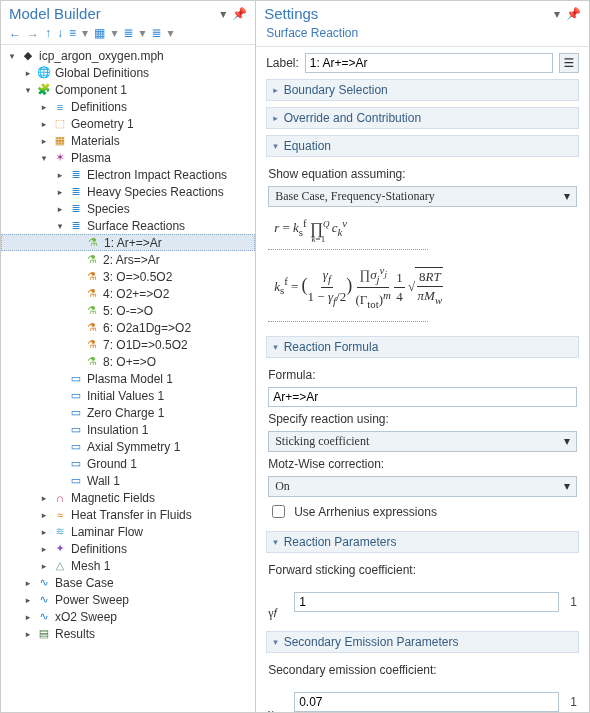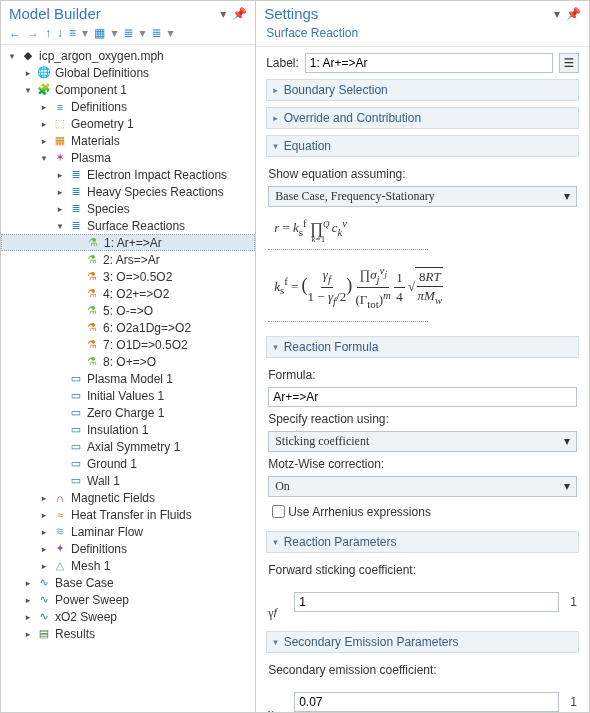--- a/index.html
+++ b/index.html
@@ -65,21 +65,21 @@
   }
   .eqn .frac { display: inline-flex; flex-direction: column; align-items:center; vertical-align: middle; }
   .eqn .frac .top { border-bottom: 1px solid #333; padding: 0 2px; }
   .eqn .sqrt { border-top: 1px solid #333; padding-left:2px; display:inline-block;}
   .eqn .sqrtv::before { content:"√"; }
   .dotted-under { border-bottom:1px dotted #7aa0c6; width: 160px; margin: 2px 0 4px 0; }
   .param-row { display: flex; align-items: center; gap: 6px; }
   .param-sym { font-family: "Cambria Math", serif; width: 20px; margin-top: 24px; }
   .param-input { flex:1; }
   .unit { width: 12px; text-align:right; color:#444; }
-  .checkbox-row { display:flex; align-items:center; }
+  .checkbox-row { display:flex; align-items:center; gap:6px;}
   .formula-input { width:100%; }
   
   .ic-globe{color:#3a7ab8;} .ic-comp{color:#d39a2a;} .ic-def{color:#2b86d4;}
   .ic-geom{color:#e0861e;} .ic-mat{color:#cf8a1f;} .ic-plasma{color:#b23aa3;}
   .ic-rxn{color:#2b86d4;} .ic-flask{color:#6fb642;} .ic-flask-o{color:#d68320;}
   .ic-model{color:#2b86d4;} .ic-mag{color:#c7415c;} .ic-heat{color:#e0861e;}
   .ic-flow{color:#5db1d4;} .ic-multi{color:#8a58c6;} .ic-mesh{color:#7aa17a;}
   .ic-study{color:#2b86d4;} .ic-results{color:#517f4c;}
 </style>
 </head>

